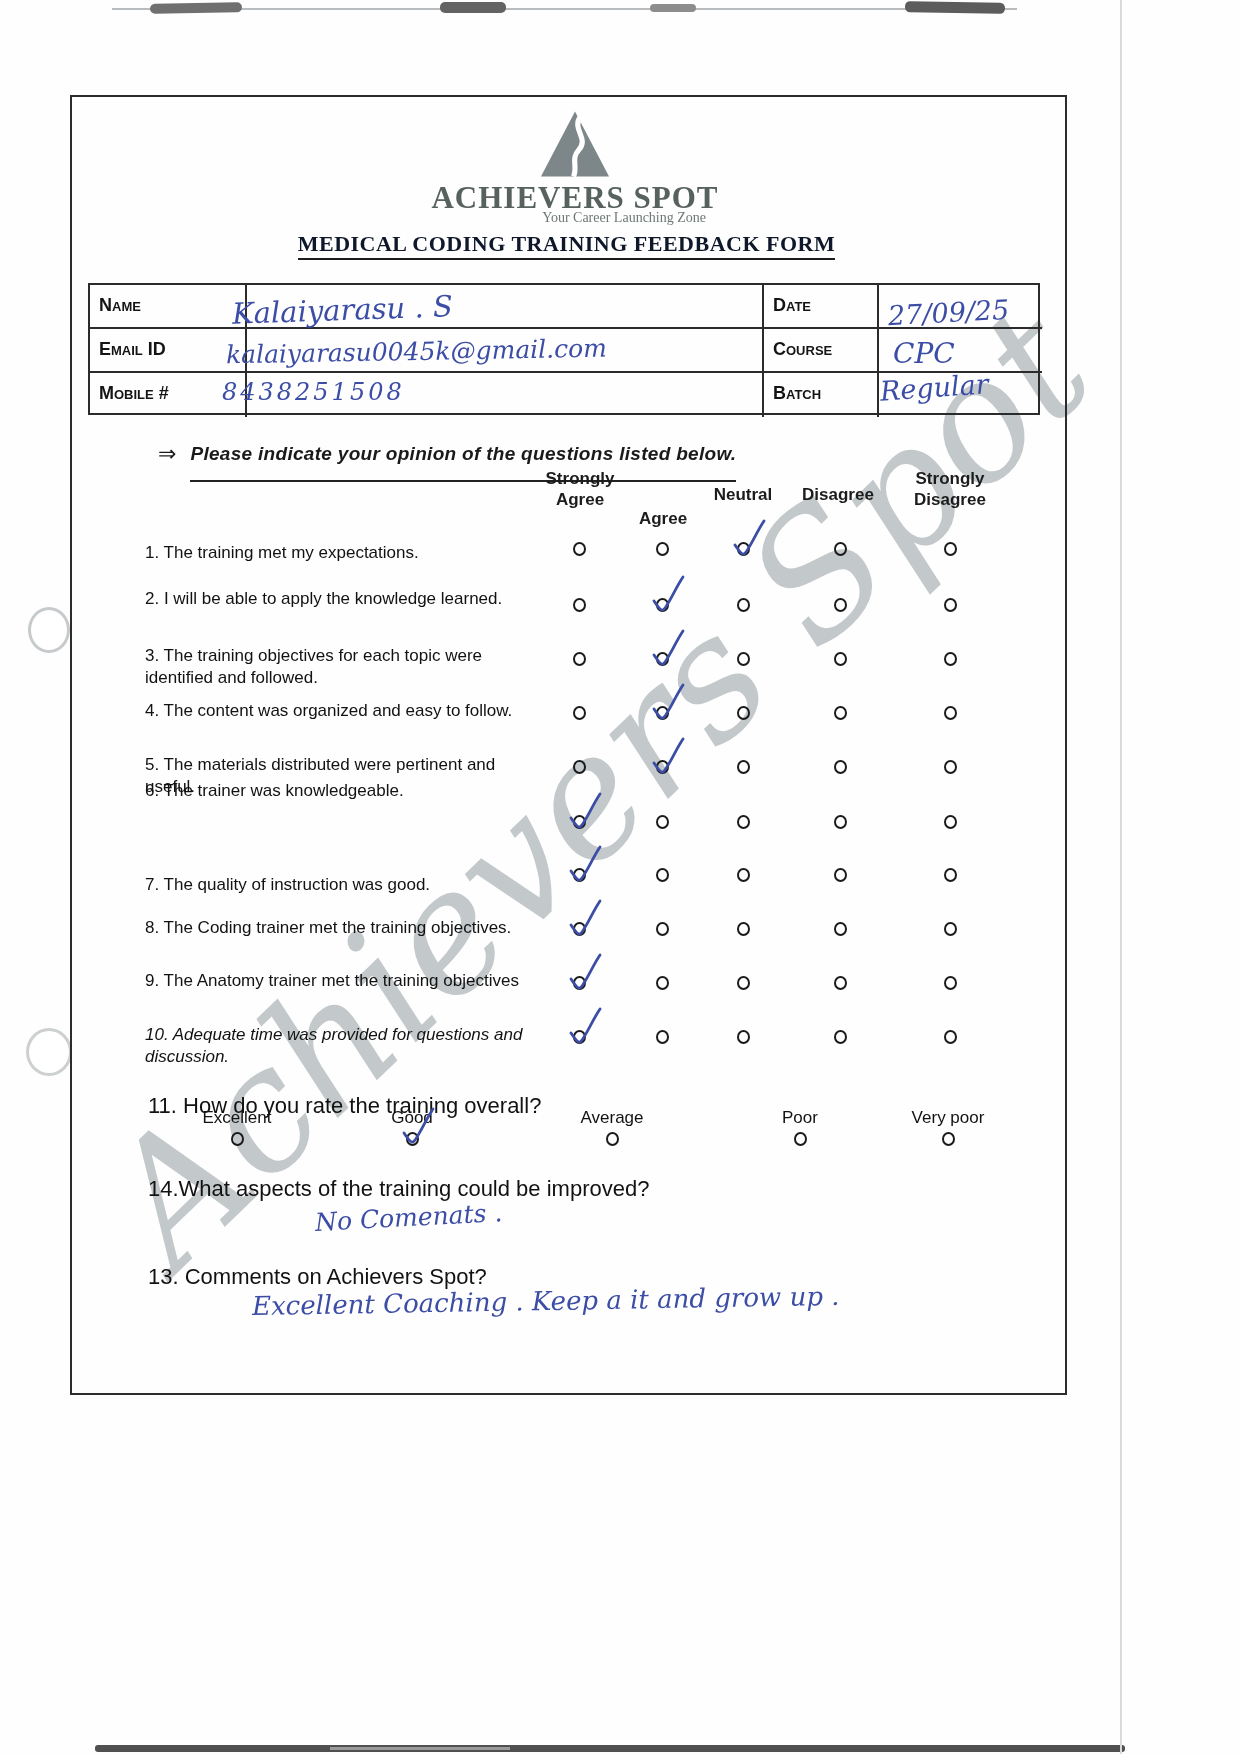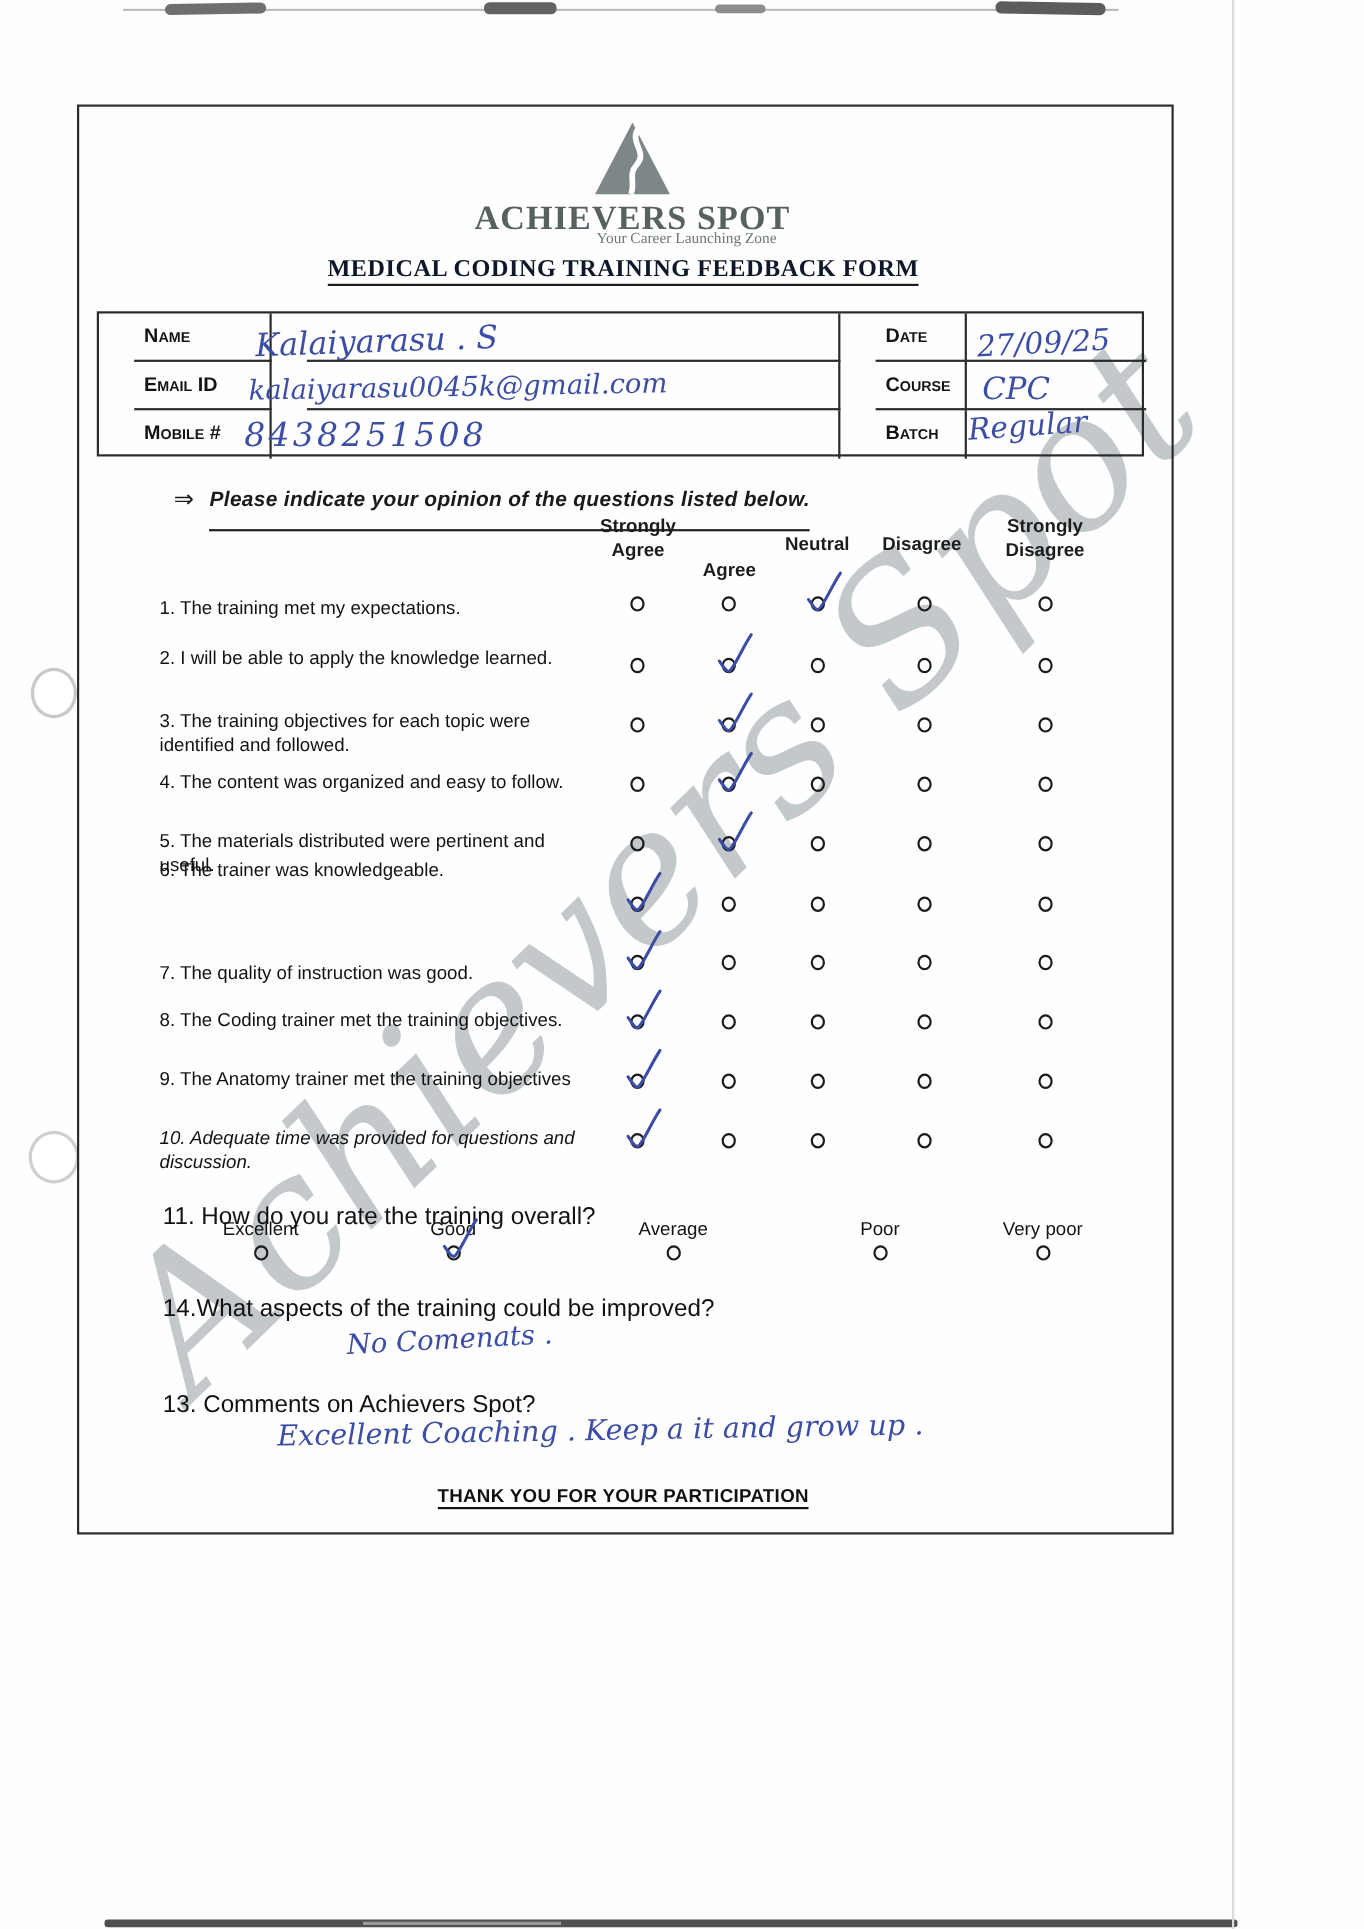--- a/index.html
+++ b/index.html
@@ -33,29 +33,29 @@
            font-family:"Liberation Serif",serif;font-size:14px;color:#6d7875;}
   .form-title{position:absolute;left:70px;top:231px;width:993px;text-align:center;z-index:2;
               font-family:"Liberation Serif",serif;font-weight:bold;font-size:22px;color:#0f172a;
               letter-spacing:.5px;}
   .form-title span{border-bottom:2px solid #1c1c1c;padding-bottom:2px;}
   
   .info-table{position:absolute;left:88px;top:283px;width:952px;height:132px;z-index:2;
               display:grid;grid-template-columns:157px 517px 115px 163px;grid-template-rows:44px 44px 44px;
               border:2px solid #2b2b2b;box-sizing:border-box;}
   .it-cell{box-sizing:border-box;}
-  .br{border-right:2px solid #2b2b2b;margin-left:32px;}
+  .br{border-right:2px solid #2b2b2b;}
   .bb{border-bottom:2px solid #2b2b2b;}
   .lab{font-weight:bold;font-size:18px;font-variant:small-caps;color:#141414;padding:10px 0 0 9px;}
   
   .ink{position:absolute;z-index:3;font-family:"DejaVu Serif",serif;font-style:italic;
        color:var(--ink,#3c4da5);white-space:nowrap;}
   .hw-name{left:232px;top:293px;font-size:29px;transform:rotate(-2deg);}
   .hw-email{left:226px;top:337px;font-size:25px;transform:rotate(-1deg);}
-  .hw-mobile{left:222px;top:378px;font-size:30px;letter-spacing:3px;}
+  .hw-mobile{left:222px;top:378px;font-size:24px;letter-spacing:3px;}
   .hw-date{left:888px;top:297px;font-size:27px;transform:rotate(-3deg);}
   .hw-course{left:893px;top:337px;font-size:28px;}
   .hw-batch{left:880px;top:372px;font-size:27px;transform:rotate(-4deg);}
   .hw-q12{left:315px;top:1203px;font-size:25px;transform:rotate(-3deg);}
   .hw-q13{left:252px;top:1286px;font-size:26px;transform:rotate(-1deg);}
   
   .instruction-row{position:absolute;left:158px;top:441px;z-index:2;font-size:19px;color:#1a1a1a;}
   .arrow{font-size:22px;margin-right:14px;vertical-align:-1px;}
   .instr{font-weight:bold;font-style:italic;border-bottom:2px solid #222;padding-bottom:16px;letter-spacing:.3px;}
   .col-head{position:absolute;z-index:2;font-weight:bold;font-size:17px;color:#1c1c1c;text-align:center;line-height:1.25;}
@@ -254,14 +254,13 @@
         <div class="">Very poor</div>
         <div class="radio radio-rel"></div>
       </div>
     </div>
 
   <div class="q-head" style="top:1176px;">14.What aspects of the training could be improved?</div>
   <span class="ink hw-q12">No Comenats .</span>
   <div class="q-head" style="top:1264px;">13. Comments on Achievers Spot?</div>
   <span class="ink hw-q13">Excellent Coaching . Keep a it and grow up .</span>
 
-  <div class="footer"><span>THANK YOU FOR YOUR PARTICIPATION</span></div>
 </div>
 
 </body></html>

